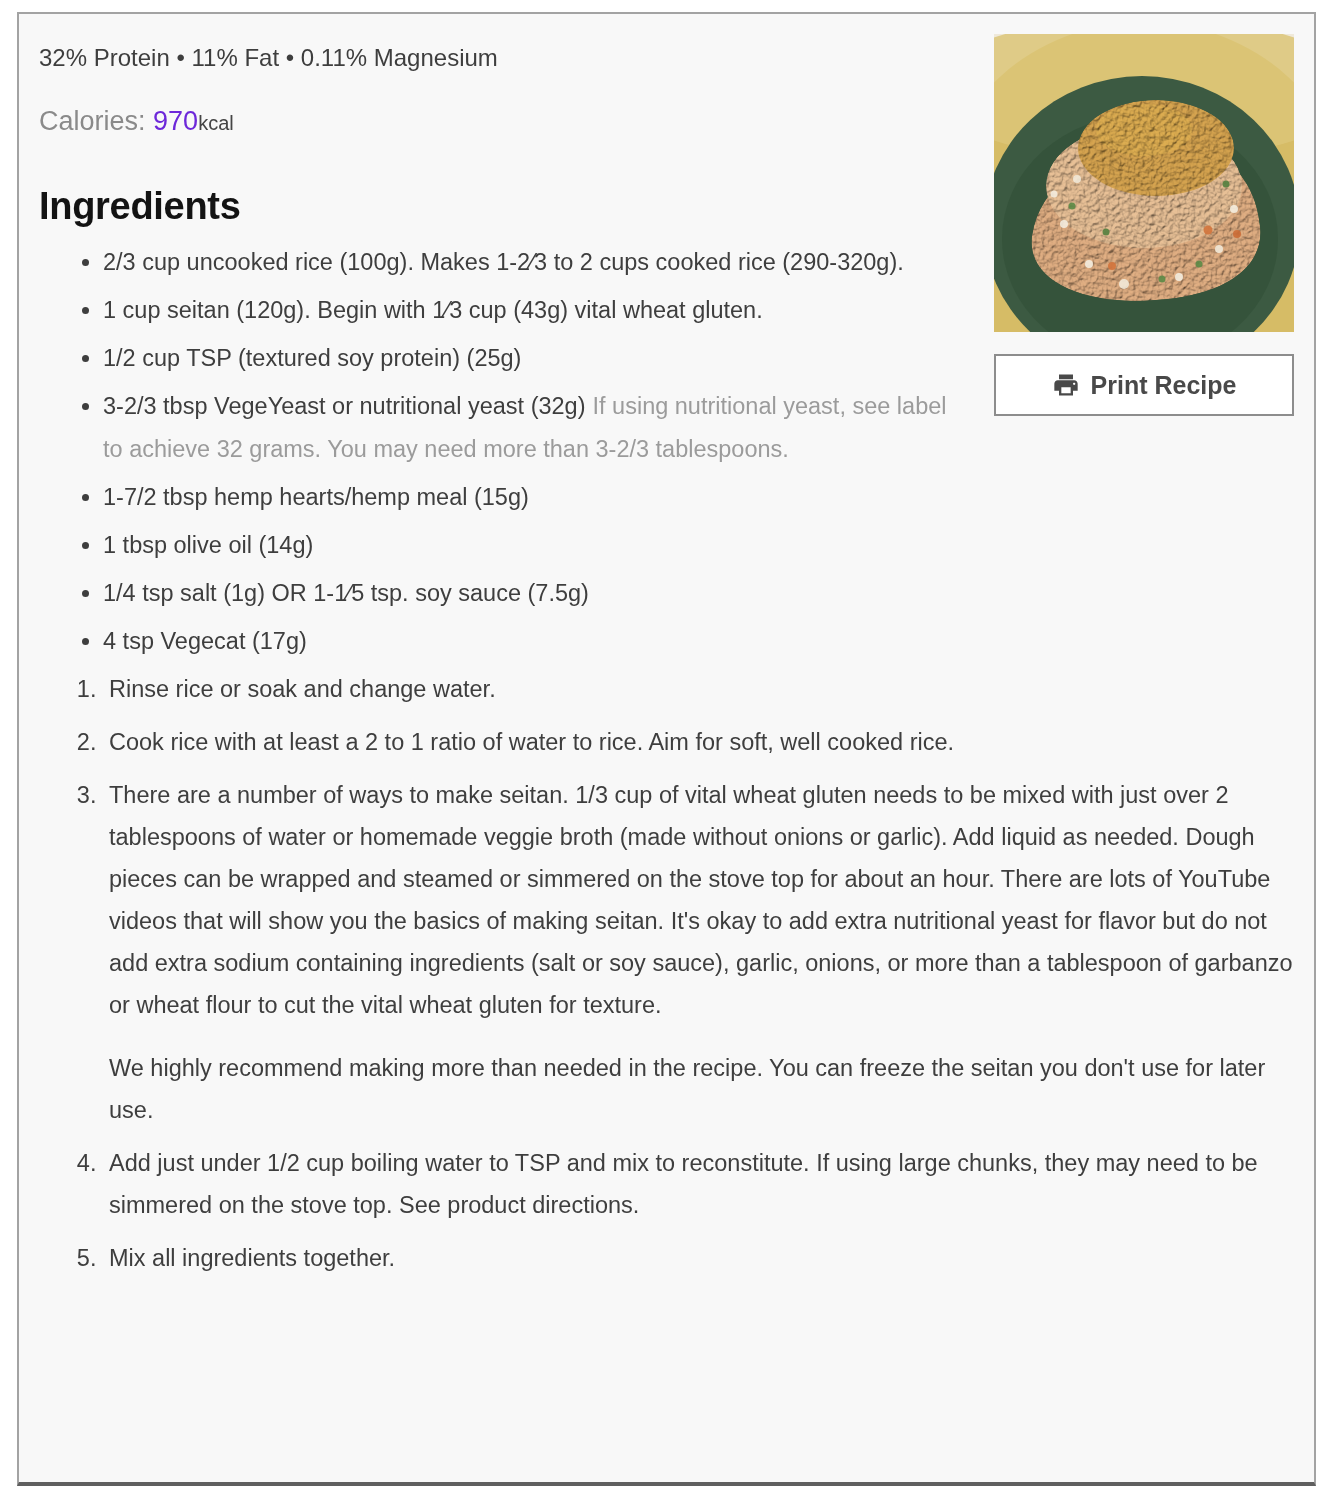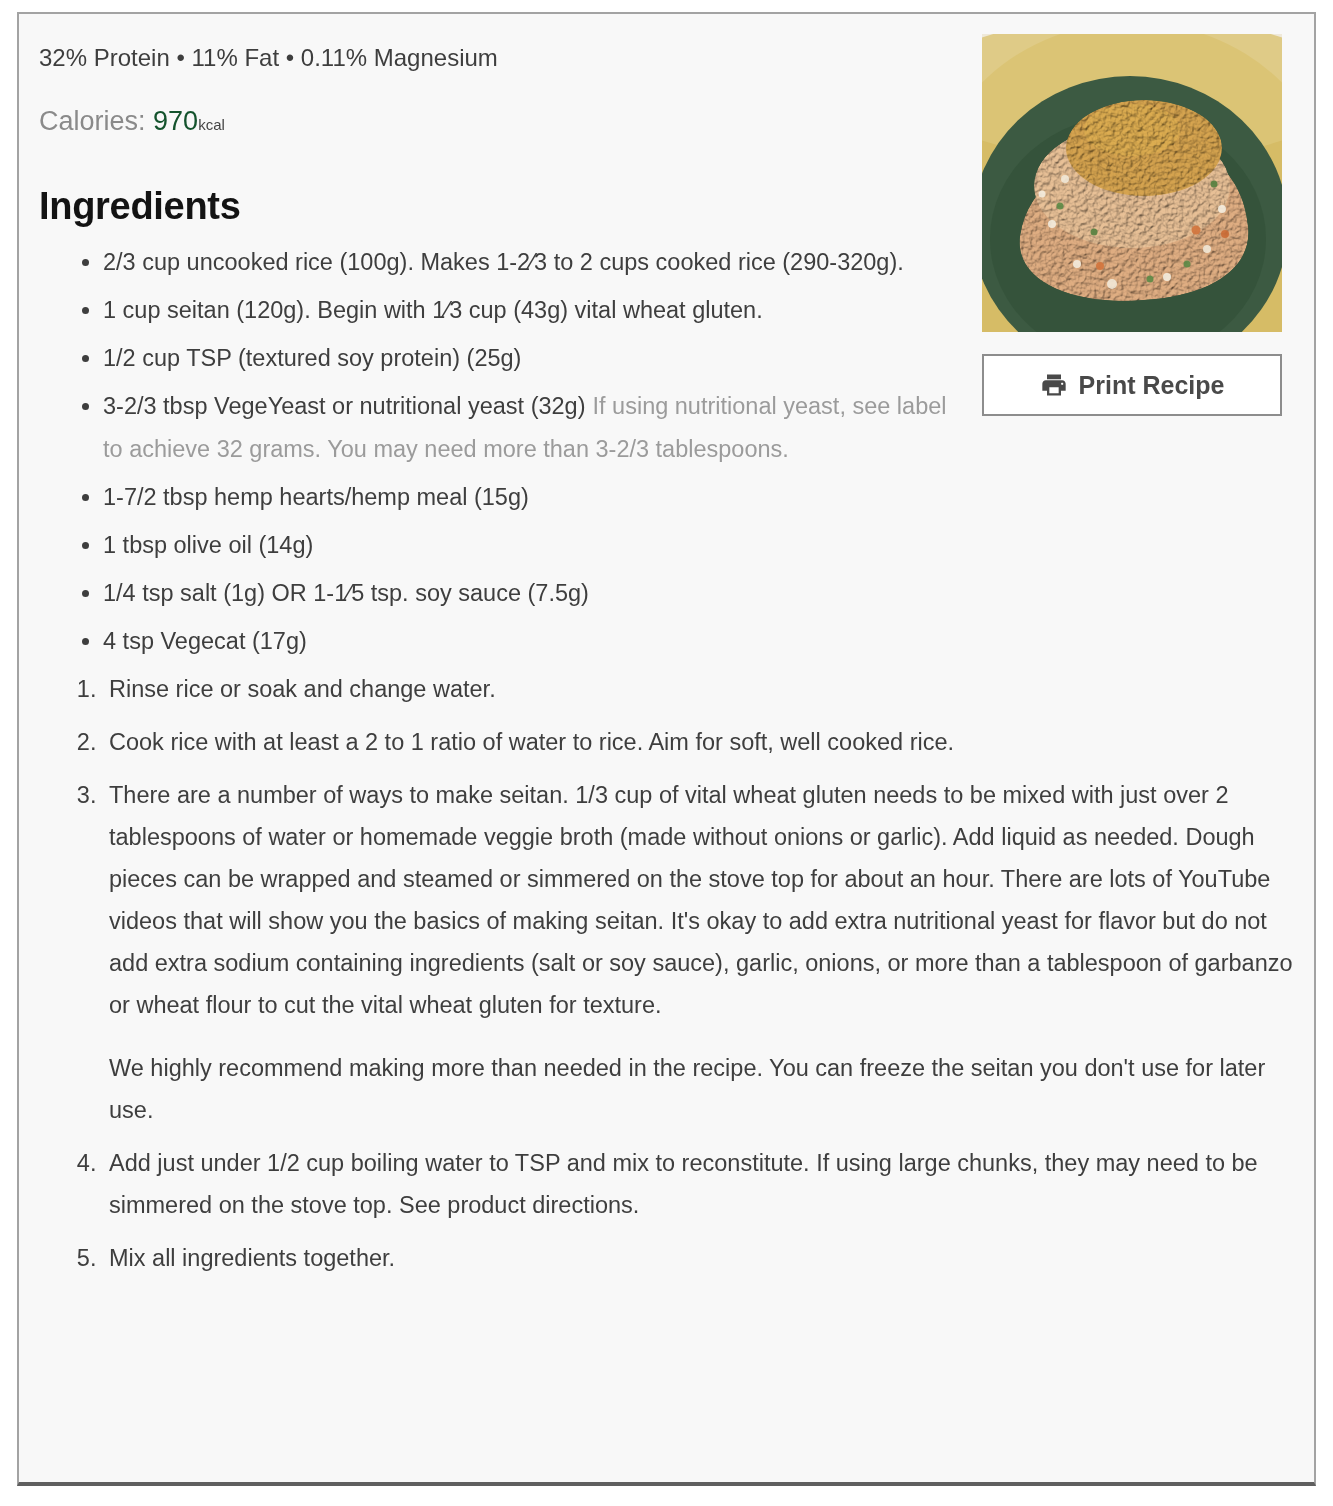--- a/index.html
+++ b/index.html
@@ -56,22 +56,22 @@
     font-size:44px;line-height:1.12;
     letter-spacing:-0.6px;
     color:var(--heading-text);
   }
   .nutrition{
     margin:0 0 34px 0;
     font-size:24px;color:var(--body-text);
   }
   .calories{margin:0;font-size:27px;}
   .cal-label{color:var(--calories-label);}
-  .cal-value{color:#14532d;}
-  .cal-unit{color:#454545;font-size:15px;}
+  .cal-value{color:#6d28d9;}
+  .cal-unit{color:#454545;font-size:20px;}
   h2{
     margin:48px 0 13px 0;
     font-size:38px;color:var(--heading-text);
     letter-spacing:-0.3px;
   }
   ul.ingredients{
     margin:0;padding:0 0 0 64px;
     font-size:23.5px;line-height:43px;
   }
   ul.ingredients li{margin:5px 0;}
@@ -82,21 +82,21 @@
   }
   ol.instructions li{margin:0 0 11px 0;padding-left:6px;}
   ol.instructions p{margin:0;}
   ol.instructions p + p{margin-top:21px;}
 </style>
 </head>
 <body>
 
 <div class="card">
 
-  <figure class="media" style="margin-block:0;margin-inline:0;margin:-10px 12px 20px 26px;justify-content:flex-end;">
+  <figure class="media" style="margin-block:0;margin-inline:0;margin:-10px 0 20px 26px;justify-content:flex-end;">
     <div class="photo">
       <svg width="300" height="298" viewBox="0 0 300 298" xmlns="http://www.w3.org/2000/svg">
         <defs>
           <filter id="grain" x="-10%" y="-10%" width="120%" height="120%">
             <feTurbulence type="fractalNoise" baseFrequency="0.22" numOctaves="3" seed="7" result="n"></feTurbulence>
             <feDiffuseLighting in="n" lighting-color="#ffffff" surfaceScale="2.6" result="l">
               <feDistantLight azimuth="235" elevation="58"></feDistantLight>
             </feDiffuseLighting>
             <feComposite in="l" in2="SourceGraphic" operator="arithmetic" k1="1.05" k2="0" k3="0" k4="0" result="tex"></feComposite>
             <feComposite in="tex" in2="SourceAlpha" operator="in"></feComposite>

